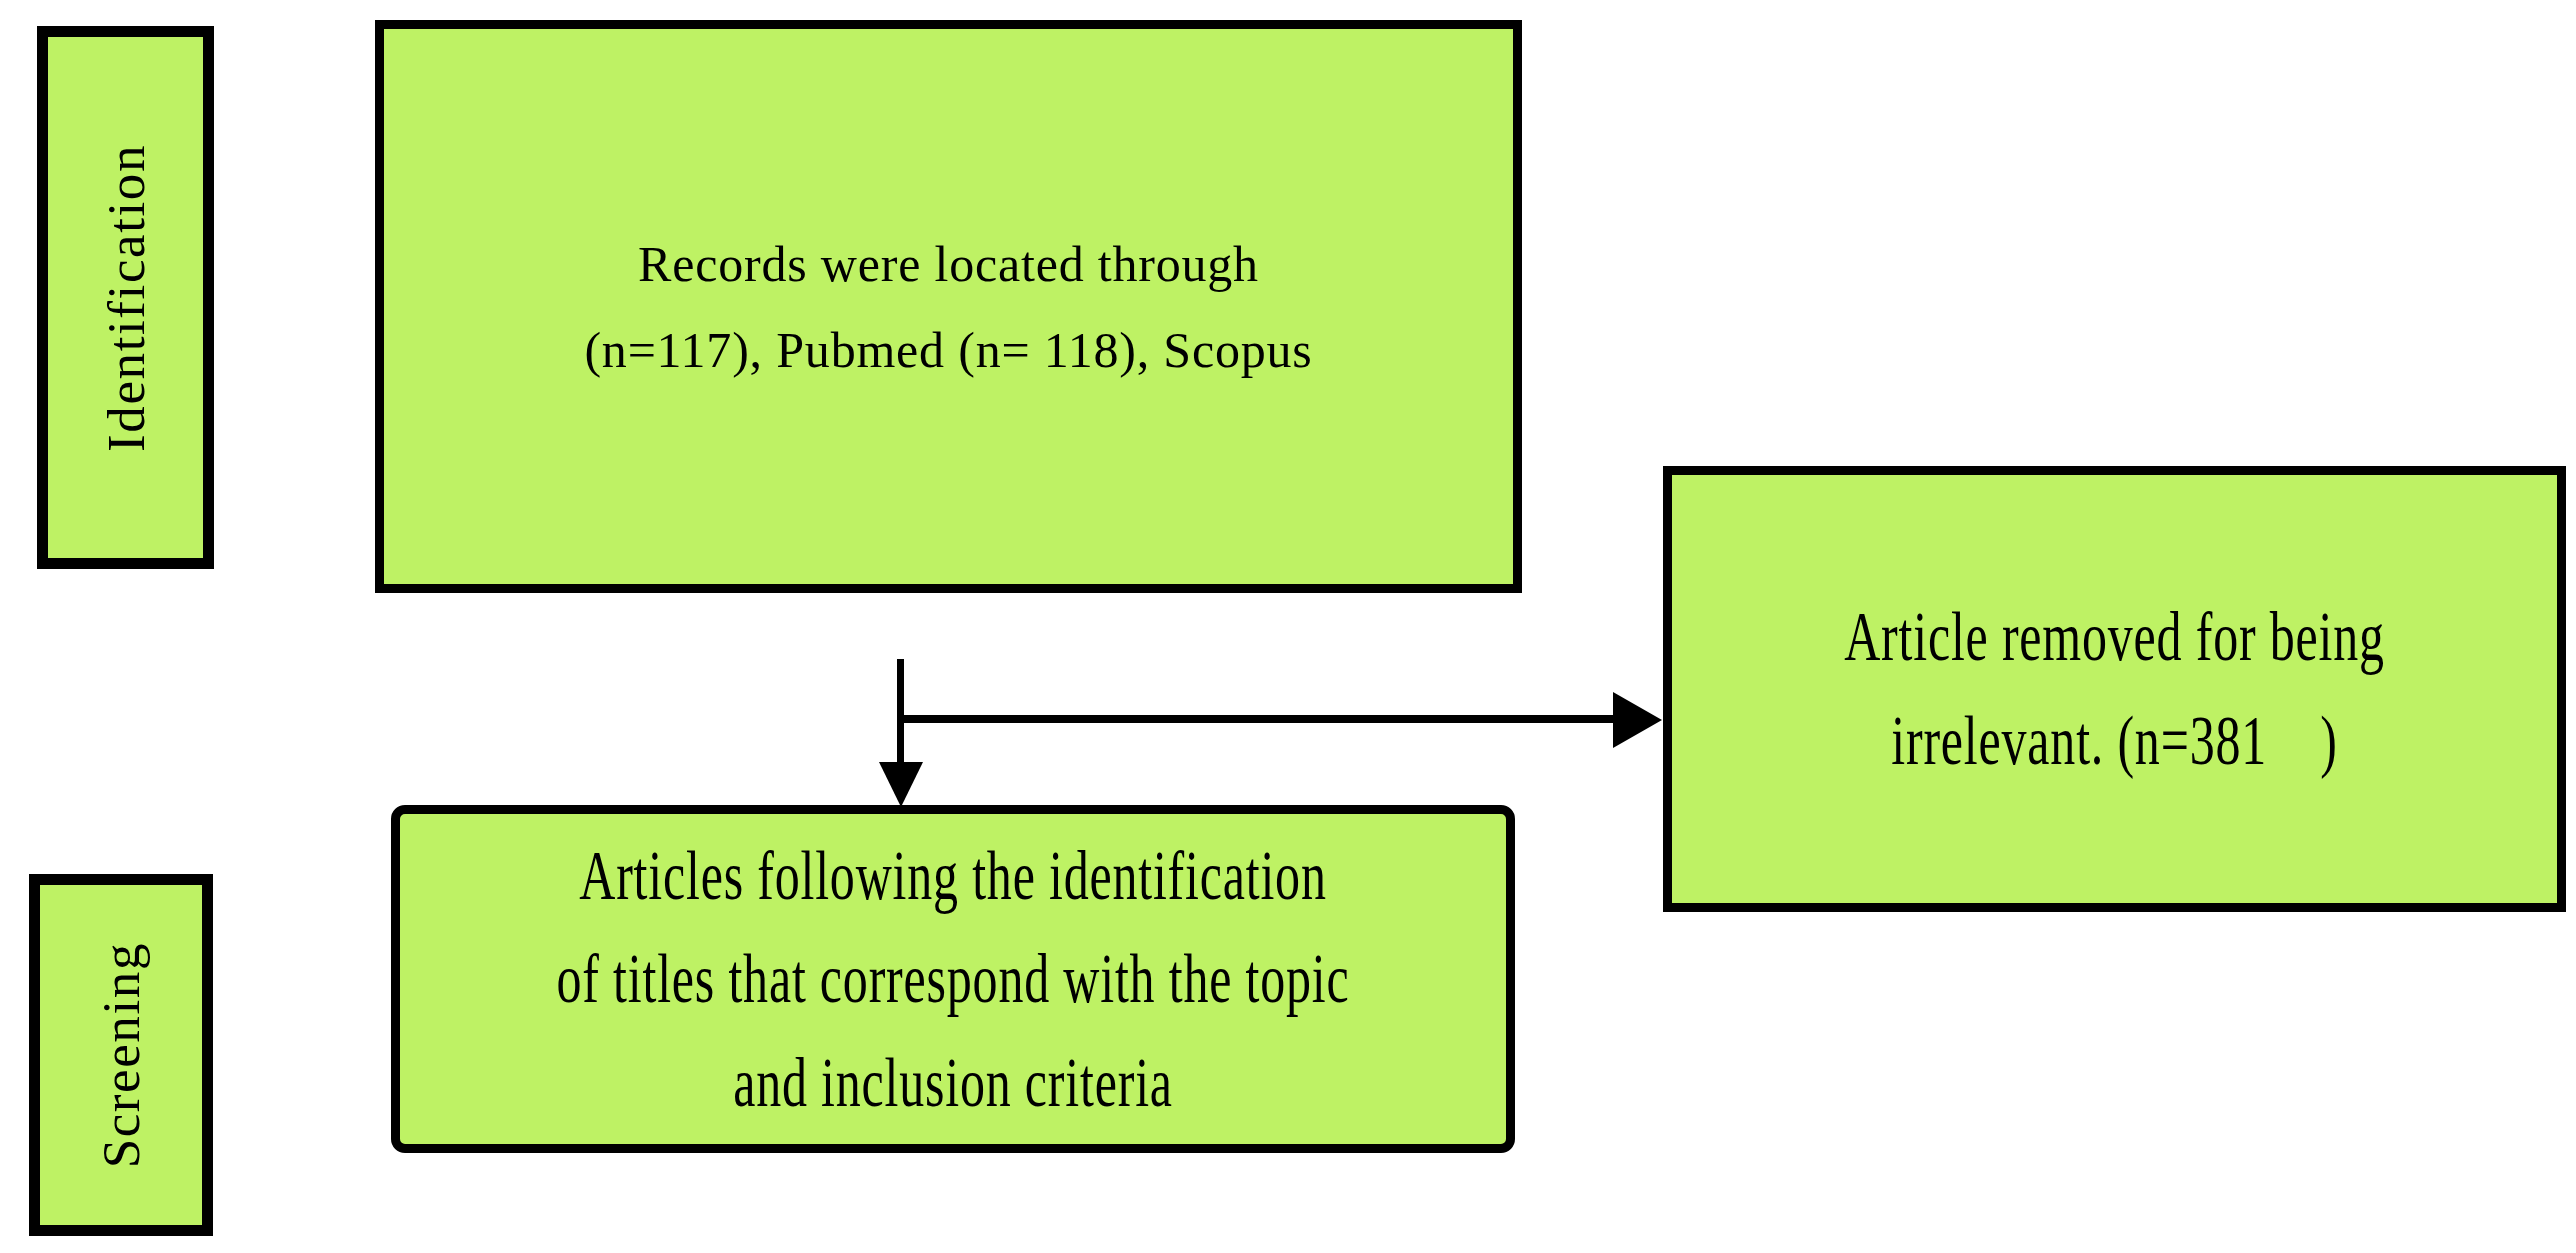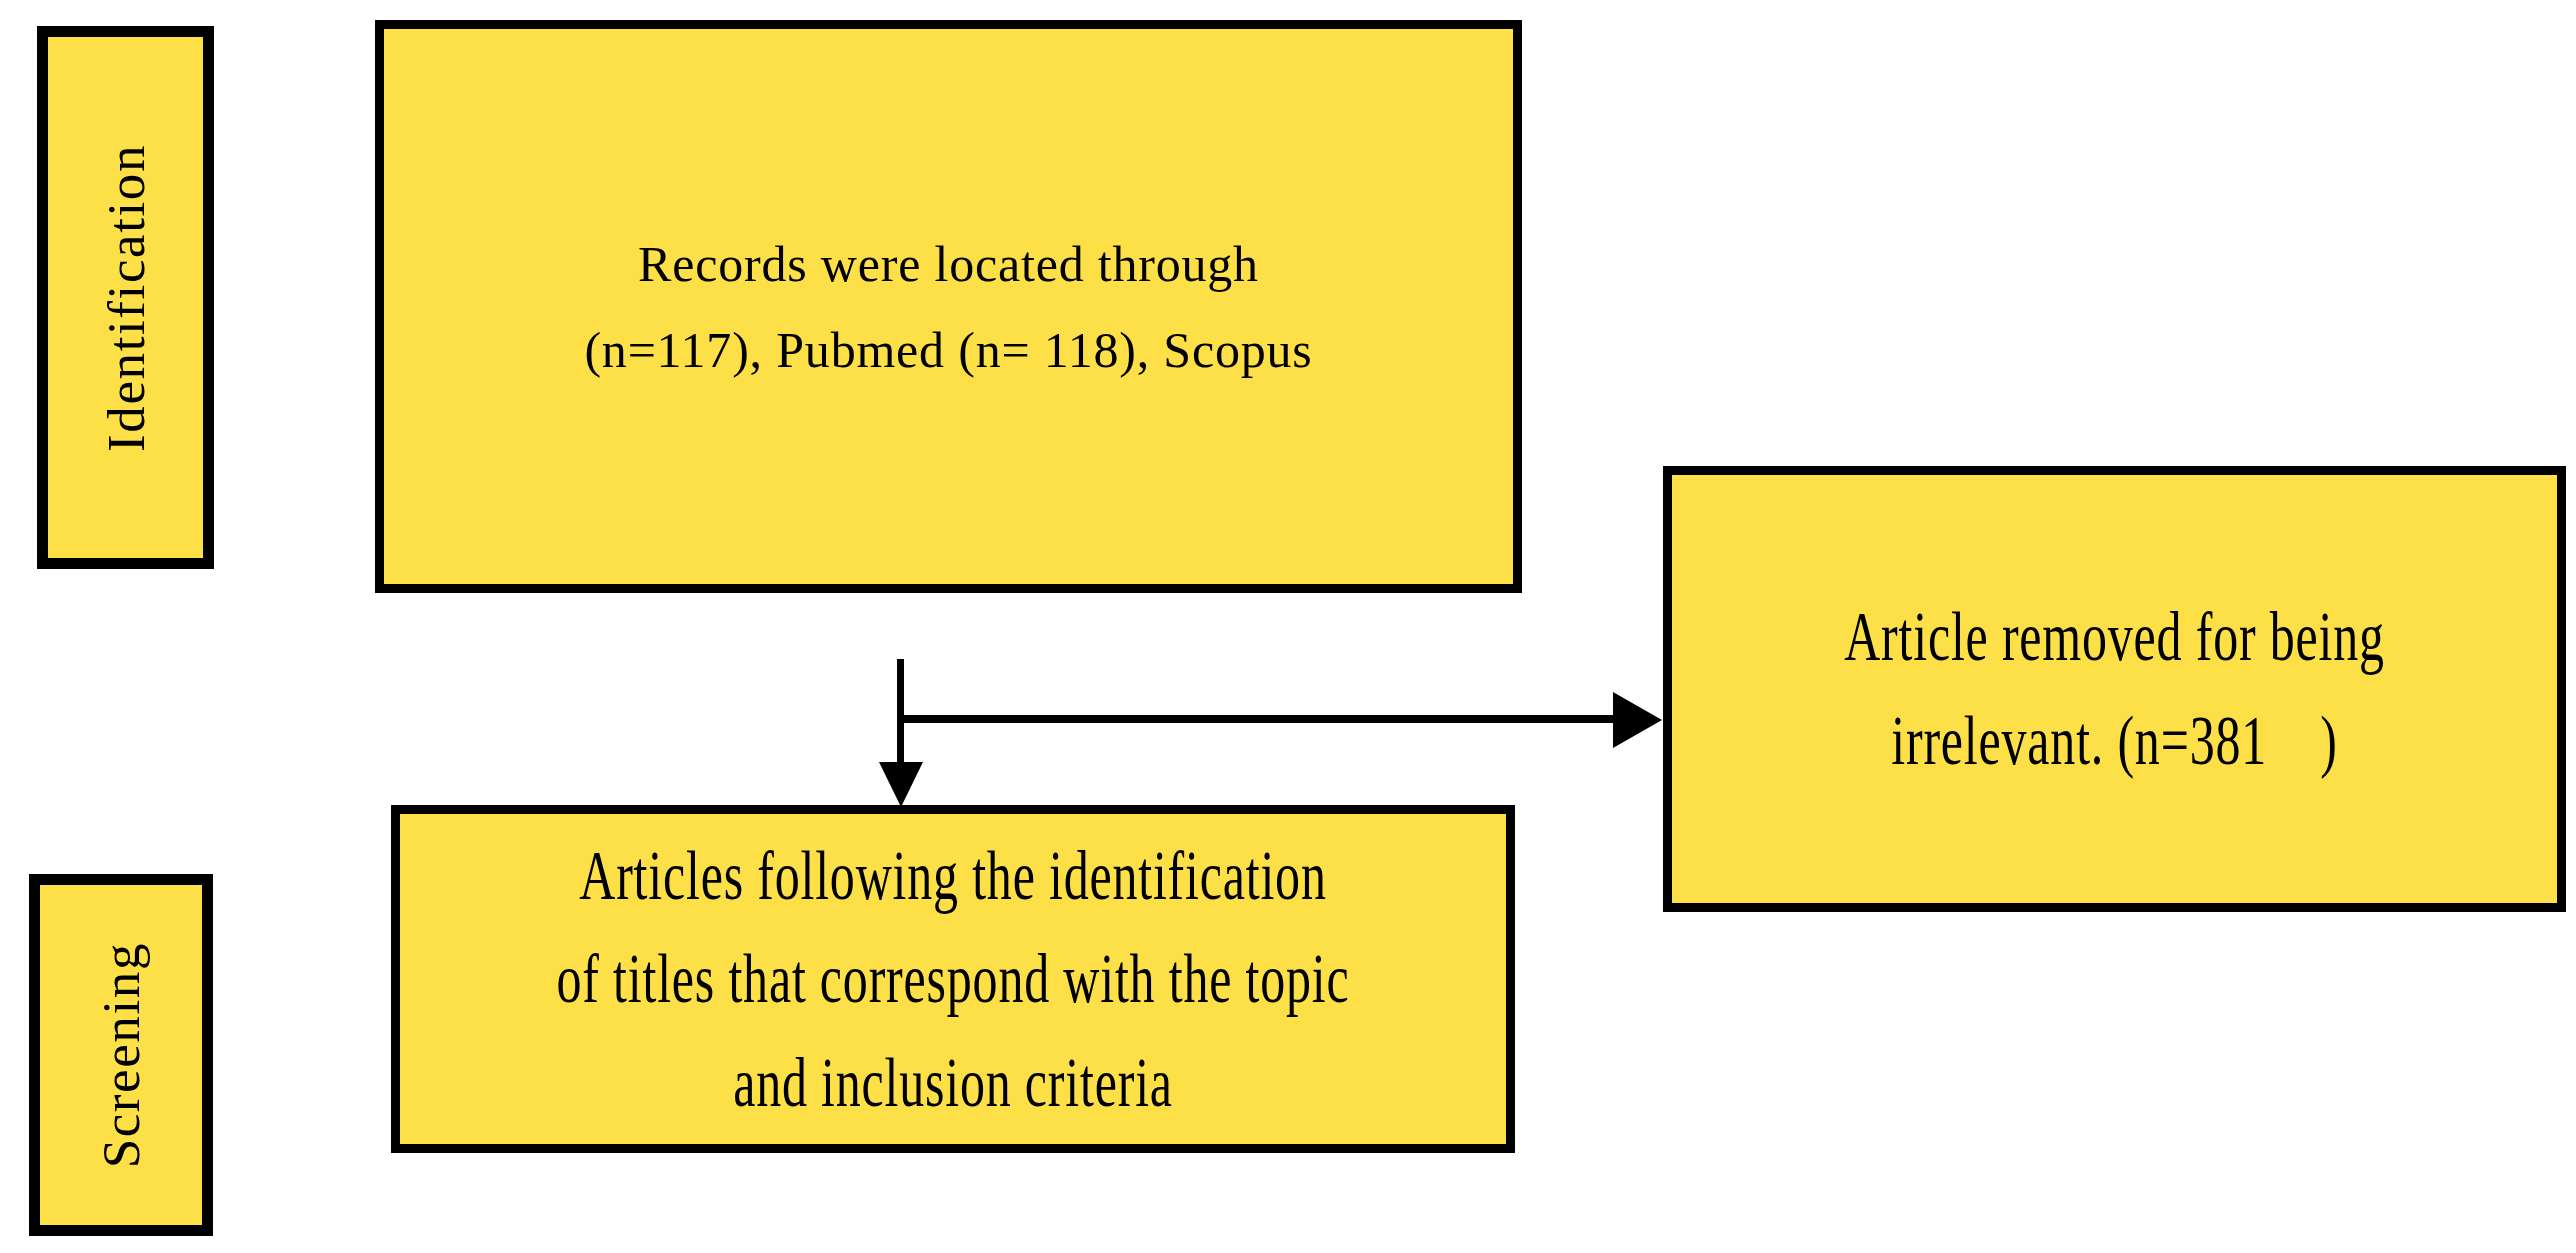--- a/index.html
+++ b/index.html
@@ -12,21 +12,21 @@
     width: 2576px;
     height: 1254px;
     background: #ffffff;
     overflow: hidden;
     font-family: "Liberation Serif", "DejaVu Serif", serif;
     color: #000000;
   }
   .box {
     position: absolute;
     box-sizing: border-box;
-    background: #fde047;
+    background: #bef264;
     border: 9.5px solid #000000;
     display: flex;
     align-items: center;
     justify-content: center;
     text-align: center;
   }
   .label-box {
     border-width: 11px;
   }
   .box-text {
@@ -48,21 +48,21 @@
     writing-mode: vertical-rl;
     transform: rotate(180deg);
     font-size: 53px;
     letter-spacing: 1.6px;
     white-space: pre;
   }
   
   #identification-label-box { left: 37px;  top: 26px;   width: 177px;  height: 543px; }
   #screening-label-box      { left: 29px;  top: 874px; width: 184px;  height: 362px; }
   #records-box              { left: 375px; top: 20px;   width: 1147px; height: 573px; }
-  #screened-box             { left: 391px; top: 805px; width: 1124px; height: 348px; }
+  #screened-box             { left: 391px; top: 805px; width: 1124px; height: 348px; border-radius: 14px; }
   #removed-box              { left: 1663px; top: 442px; width: 903px; height: 446px; margin-top: 24px; }
   
   .conn {
     position: absolute;
     background: #000000;
   }
   #arrow-down-line  { left: 897px; top: 659px; width: 7.2px;   height: 117px; }
   #arrow-right-line { left: 897px; top: 715px; width: 720px; height: 8px;  }
   .head {
     position: absolute;

